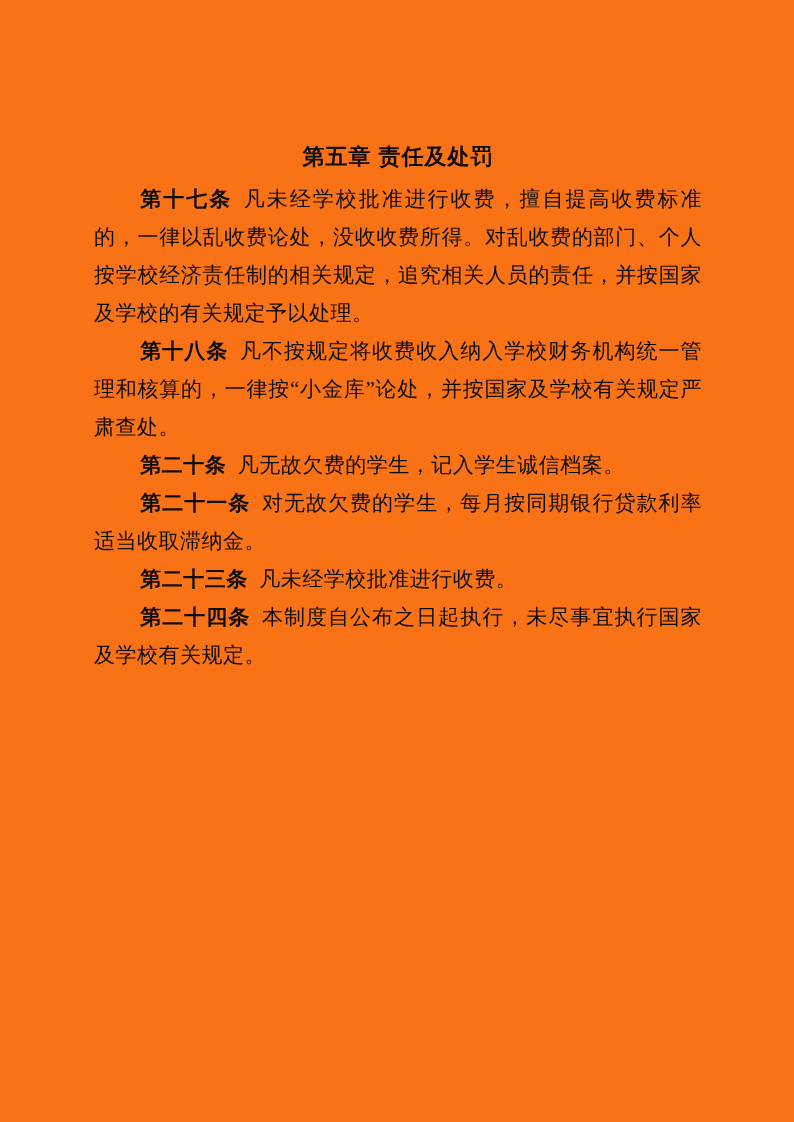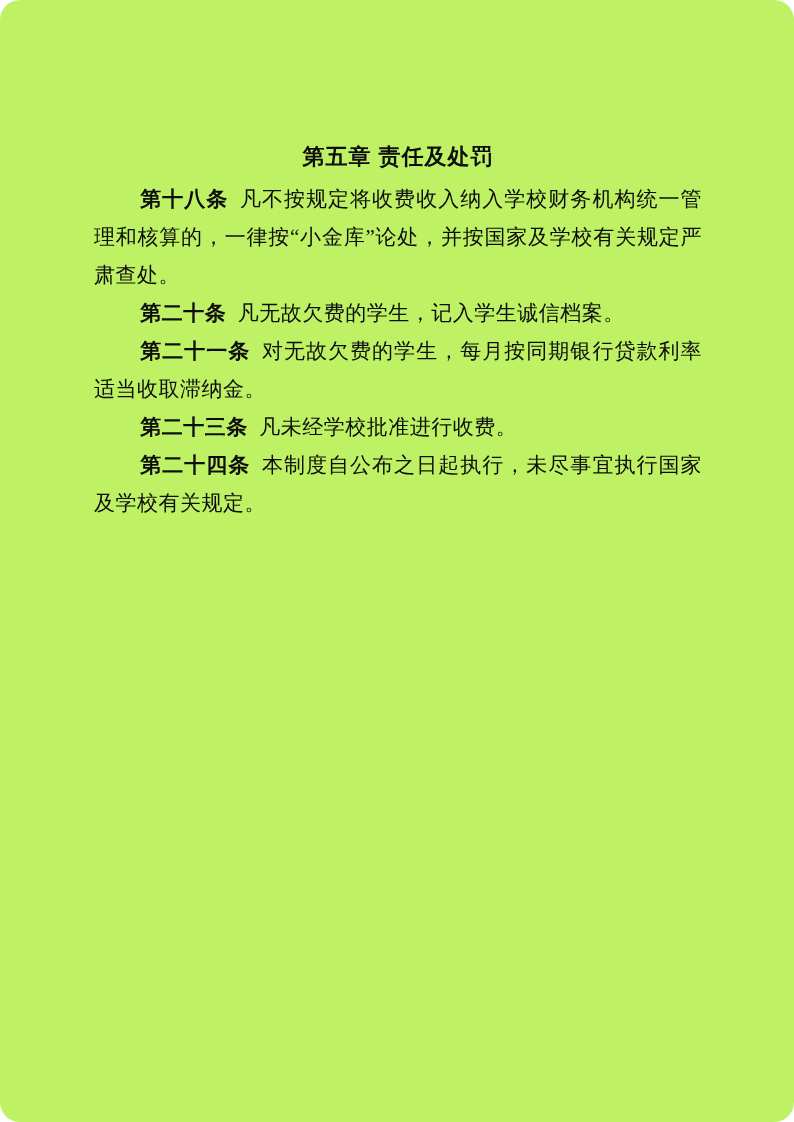--- a/index.html
+++ b/index.html
@@ -5,27 +5,26 @@
   html, body {
     margin: 0;
     padding: 0;
     background: #ffffff;
   }
   .page {
     position: relative;
     width: 794px;
     height: 1122px;
     margin: 0 auto;
-    background: #bef264;
+    background: #f97316;
     box-sizing: border-box;
     padding: 138px 92px 0 94px;
     font-family: "Liberation Serif", "DejaVu Serif", serif;
     color: #0d0d0d;
     overflow: hidden;
-    border-radius: 20px;
   }
   .chapter-heading {
     font-family: "Liberation Sans", "DejaVu Sans", sans-serif;
     font-weight: bold;
     font-size: 22px;
     line-height: 38px;
     text-align: center;
     margin: 0 0 4px 0;
     letter-spacing: 1px;
   }
@@ -47,20 +46,23 @@
     margin-right: 0.55em;
   }
 </style>
 </head>
 <body>
 
 <div class="page">
 
   <h1 class="chapter-heading">第五章 责任及处罚</h1>
 
+  <p class="article">
+    <span class="article-label">第十七条</span><span>凡未经学校批准进行收费，擅自提高收费标准的，一律以乱收费论处，没收收费所得。对乱收费的部门、个人按学校经济责任制的相关规定，追究相关人员的责任，并按国家及学校的有关规定予以处理。</span>
+  </p>
 
   <p class="article">
     <span class="article-label">第十八条</span><span>凡不按规定将收费收入纳入学校财务机构统一管理和核算的，一律按“小金库”论处，并按国家及学校有关规定严肃查处。</span>
   </p>
 
 
   <p class="article">
     <span class="article-label">第二十条</span><span>凡无故欠费的学生，记入学生诚信档案。</span>
   </p>
 

